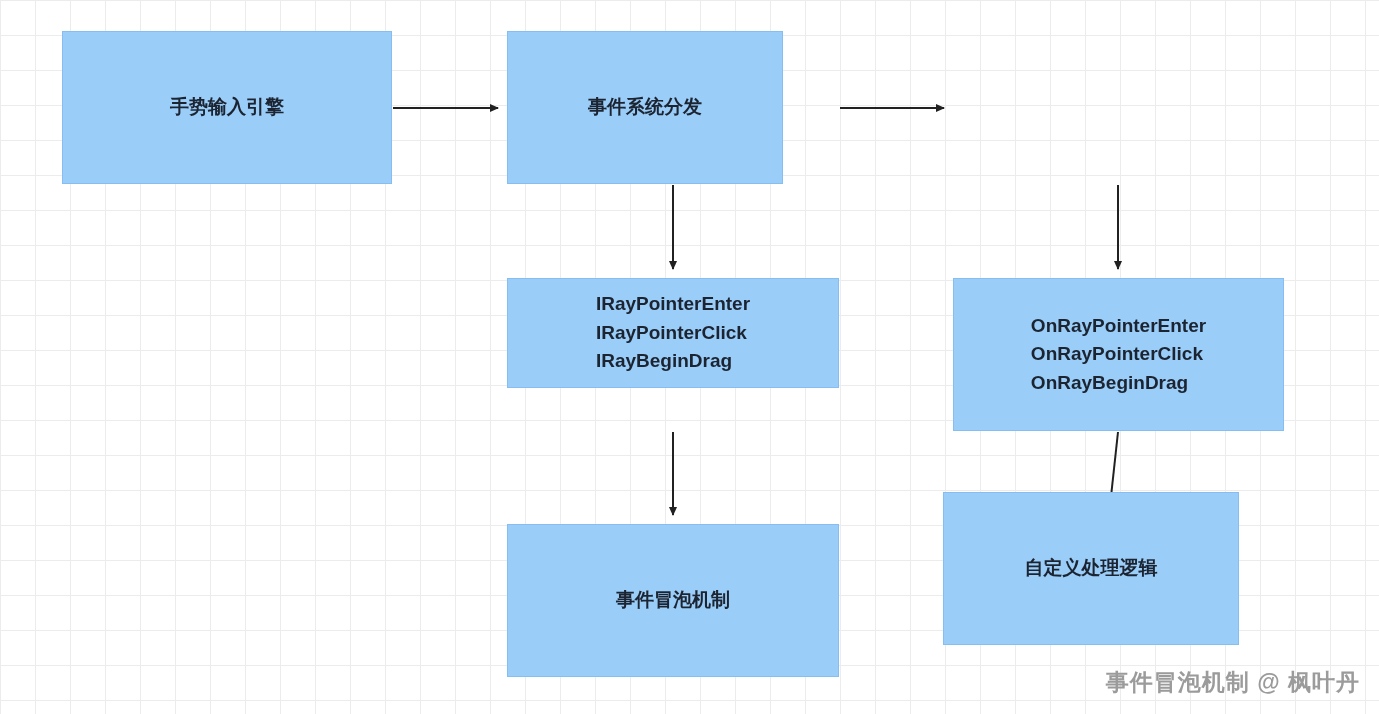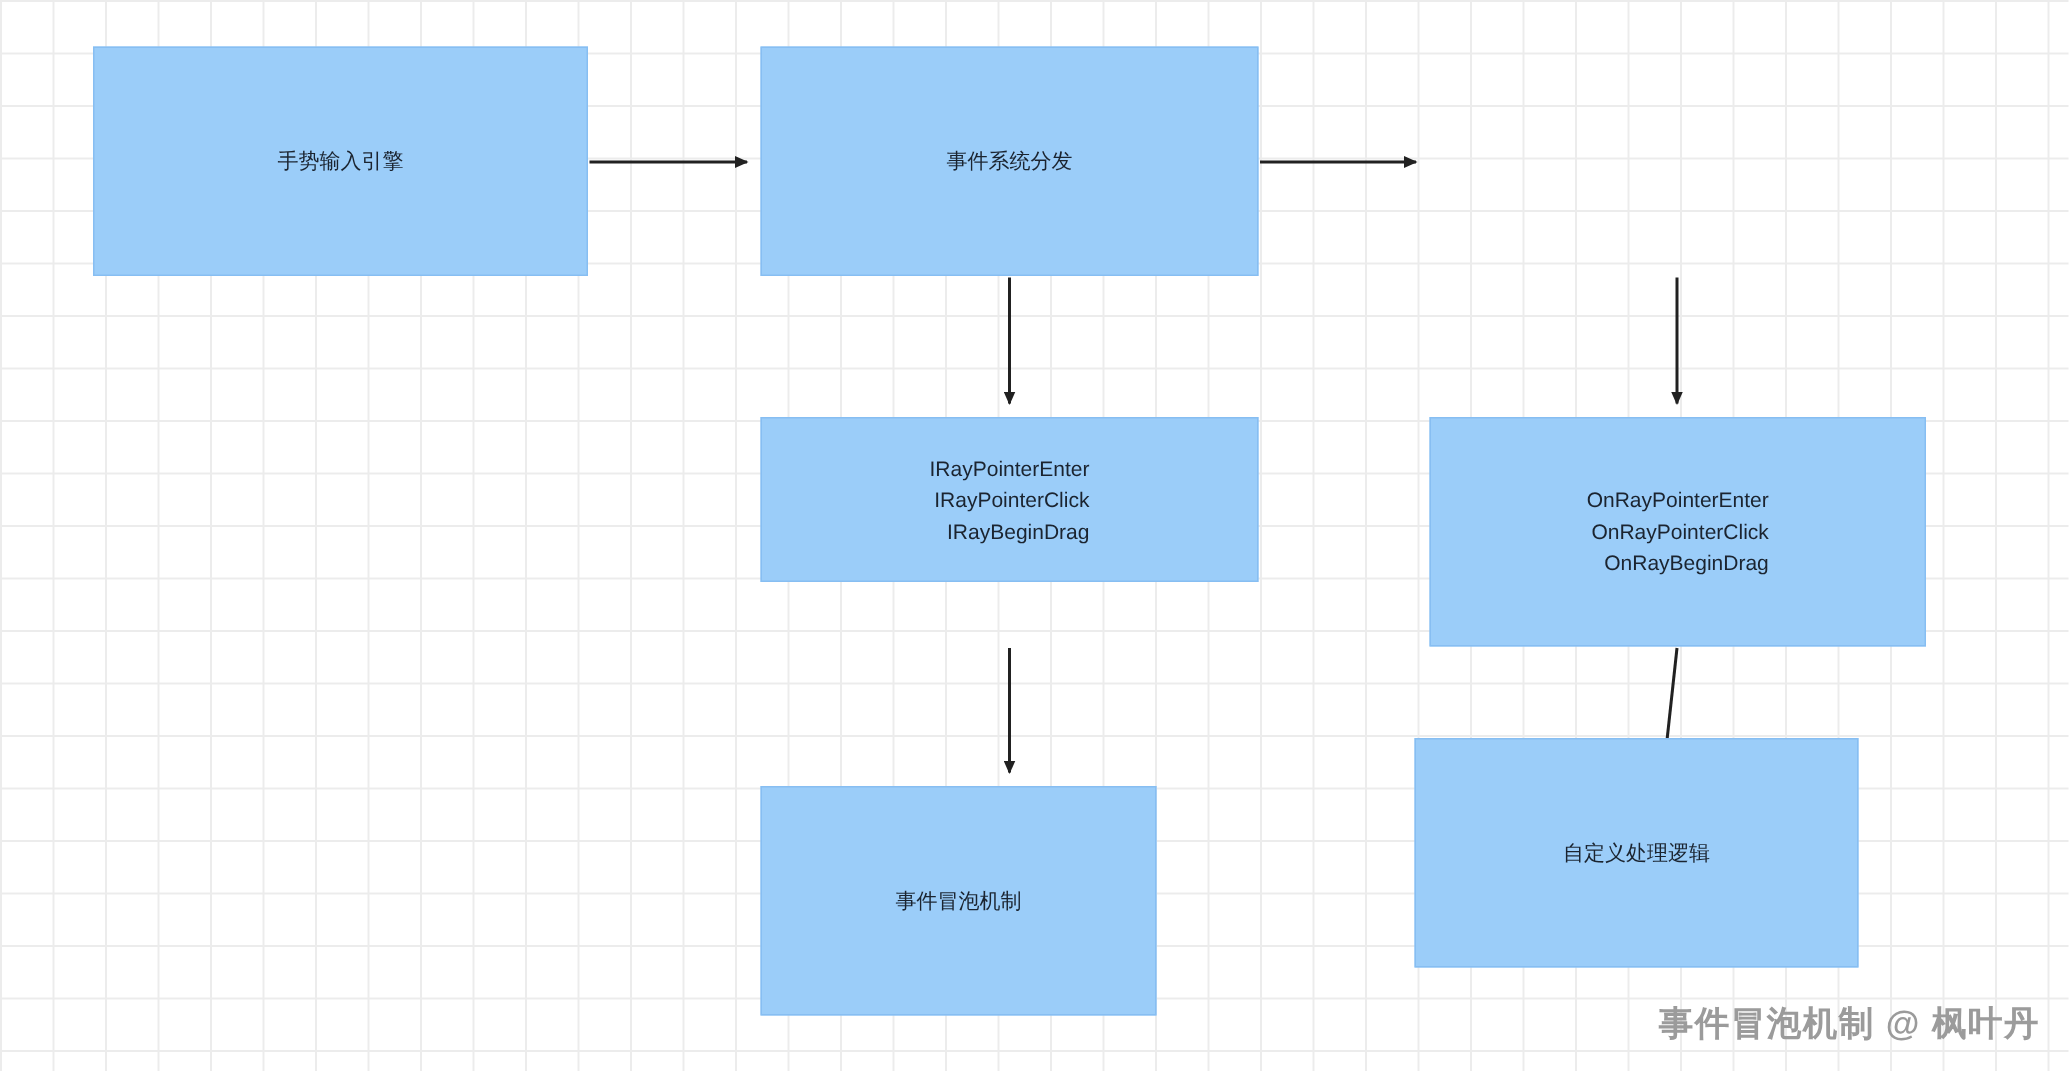--- a/index.html
+++ b/index.html
@@ -29,32 +29,32 @@
     background-size:35px 35px;
   }
   .node{
     position:absolute;
     background:var(--node-fill);
     border:1px solid var(--node-border);
     color:var(--node-text);
     display:flex;
     align-items:center;
     justify-content:center;
-    text-align:right;
-    font-weight:normal;
-    font-size:14px;
+    text-align:left;
+    font-weight:bold;
+    font-size:19px;
     line-height:1.5;
     white-space:pre-line;
   }
   #node-gesture-input   {left:62px;  top:31px;  width:330px; height:153px;}
-  #node-event-dispatch  {left:507px; top:31px;  width:332px; height:153px;}
+  #node-event-dispatch  {left:507px; top:31px;  width:276px; height:153px;}
   #node-unity-component {left:953px; top:31px;  width:331px; height:153px;}
   #node-iray-interfaces {left:507px; top:278px; width:332px; height:110px;}
   #node-onray-callbacks {left:953px; top:278px; width:331px; height:153px;}
-  #node-event-bubbling  {left:507px; top:524px; width:264px; height:153px;}
+  #node-event-bubbling  {left:507px; top:524px; width:332px; height:153px;}
   #node-custom-logic    {left:943px; top:492px; width:296px; height:153px;}
   .edges{
     position:absolute;
     left:0; top:0;
     width:1379px;
     height:714px;
     pointer-events:none;
   }
   .edges line{
     stroke:var(--arrow);

